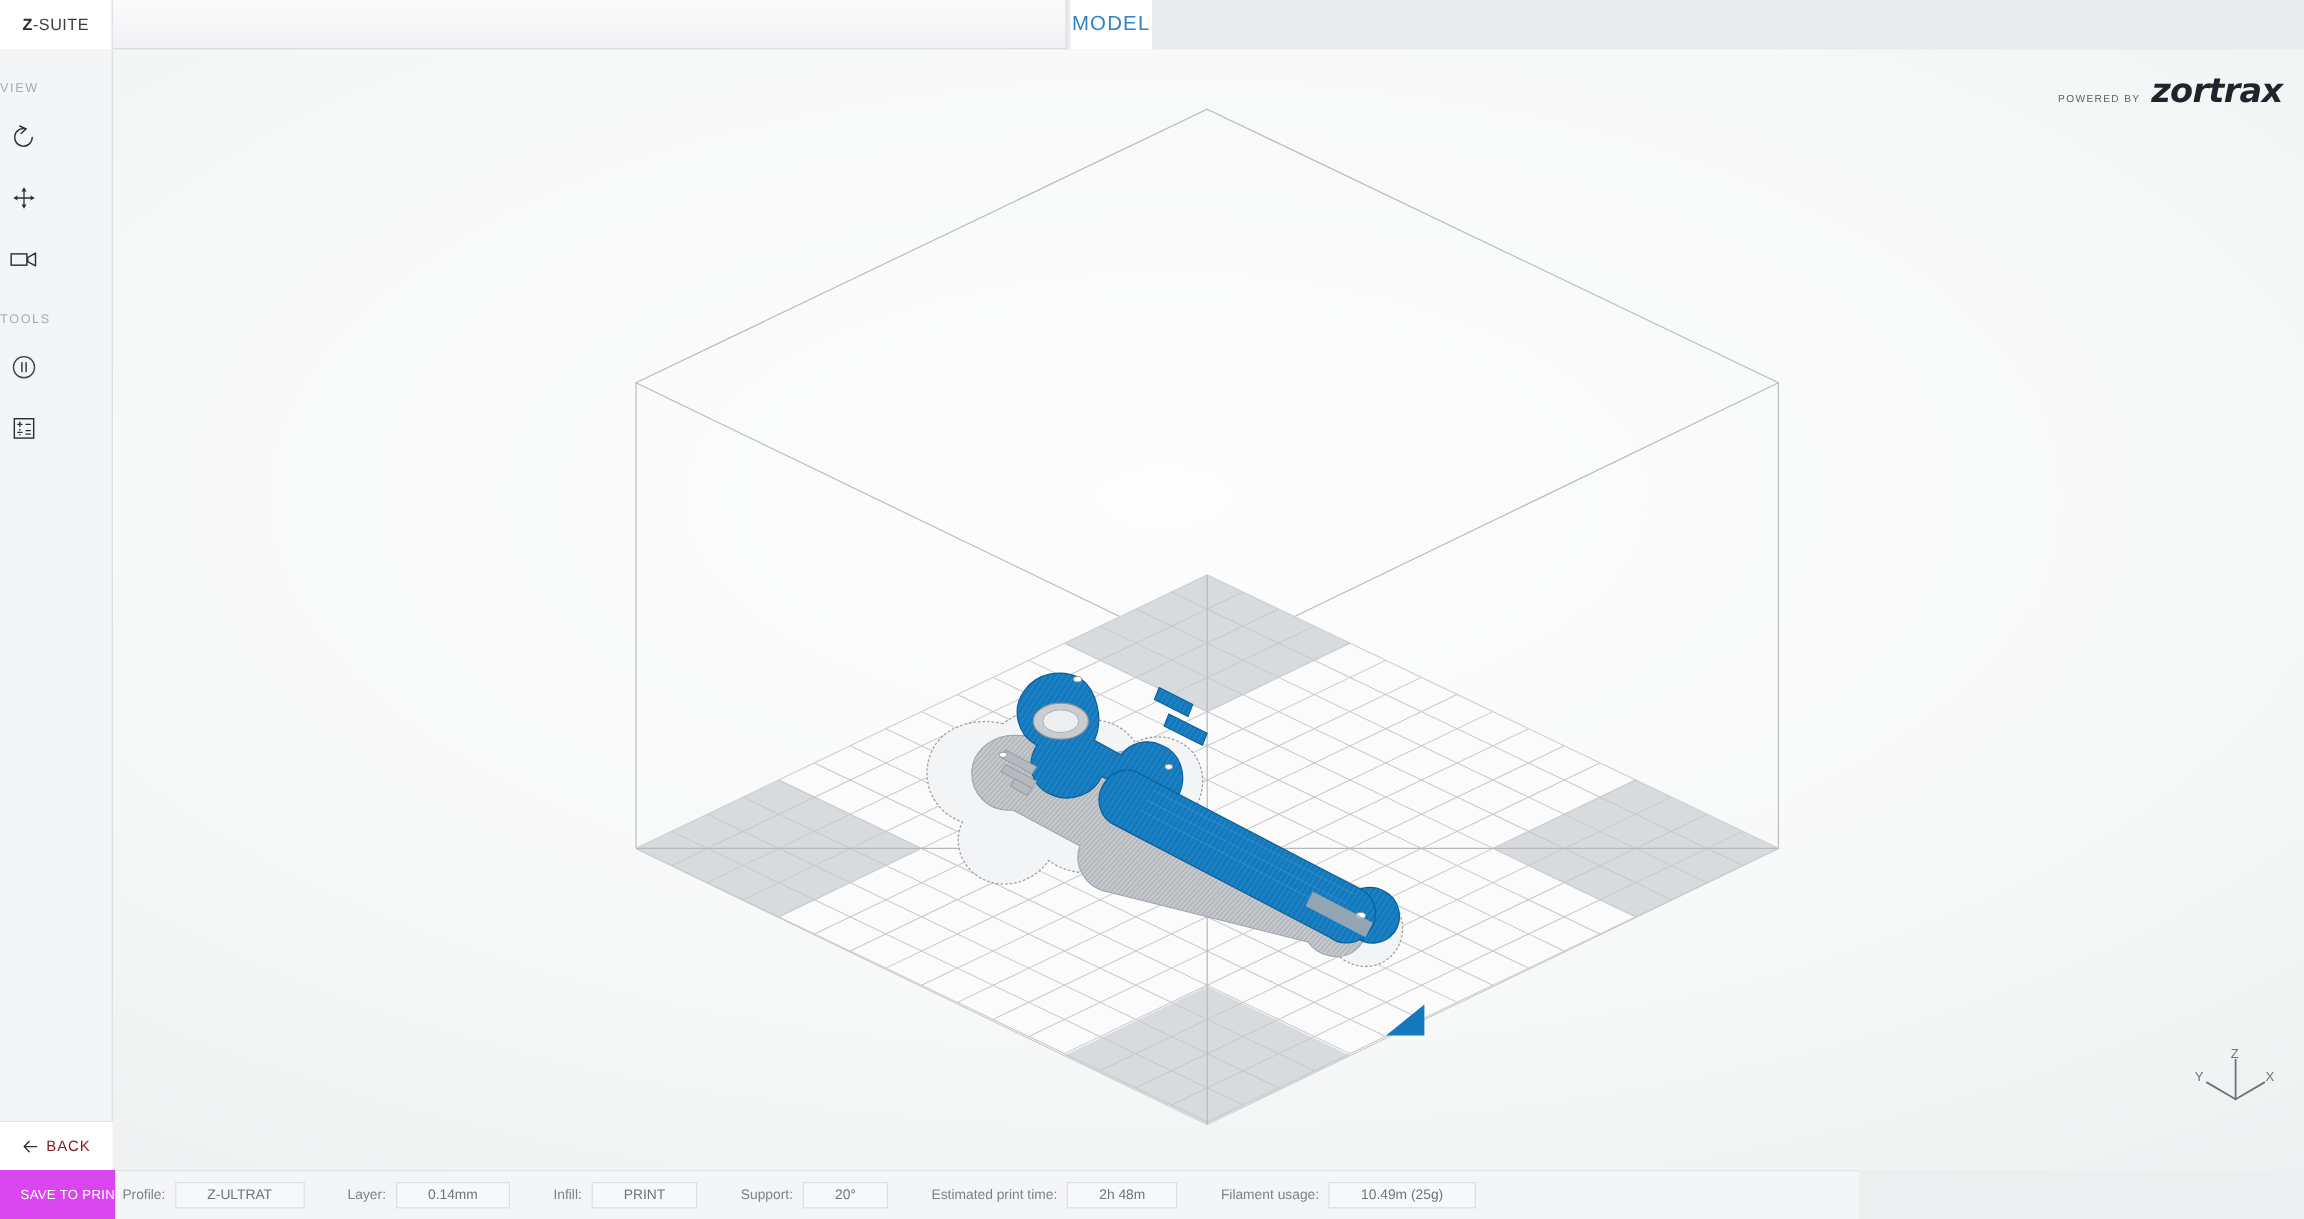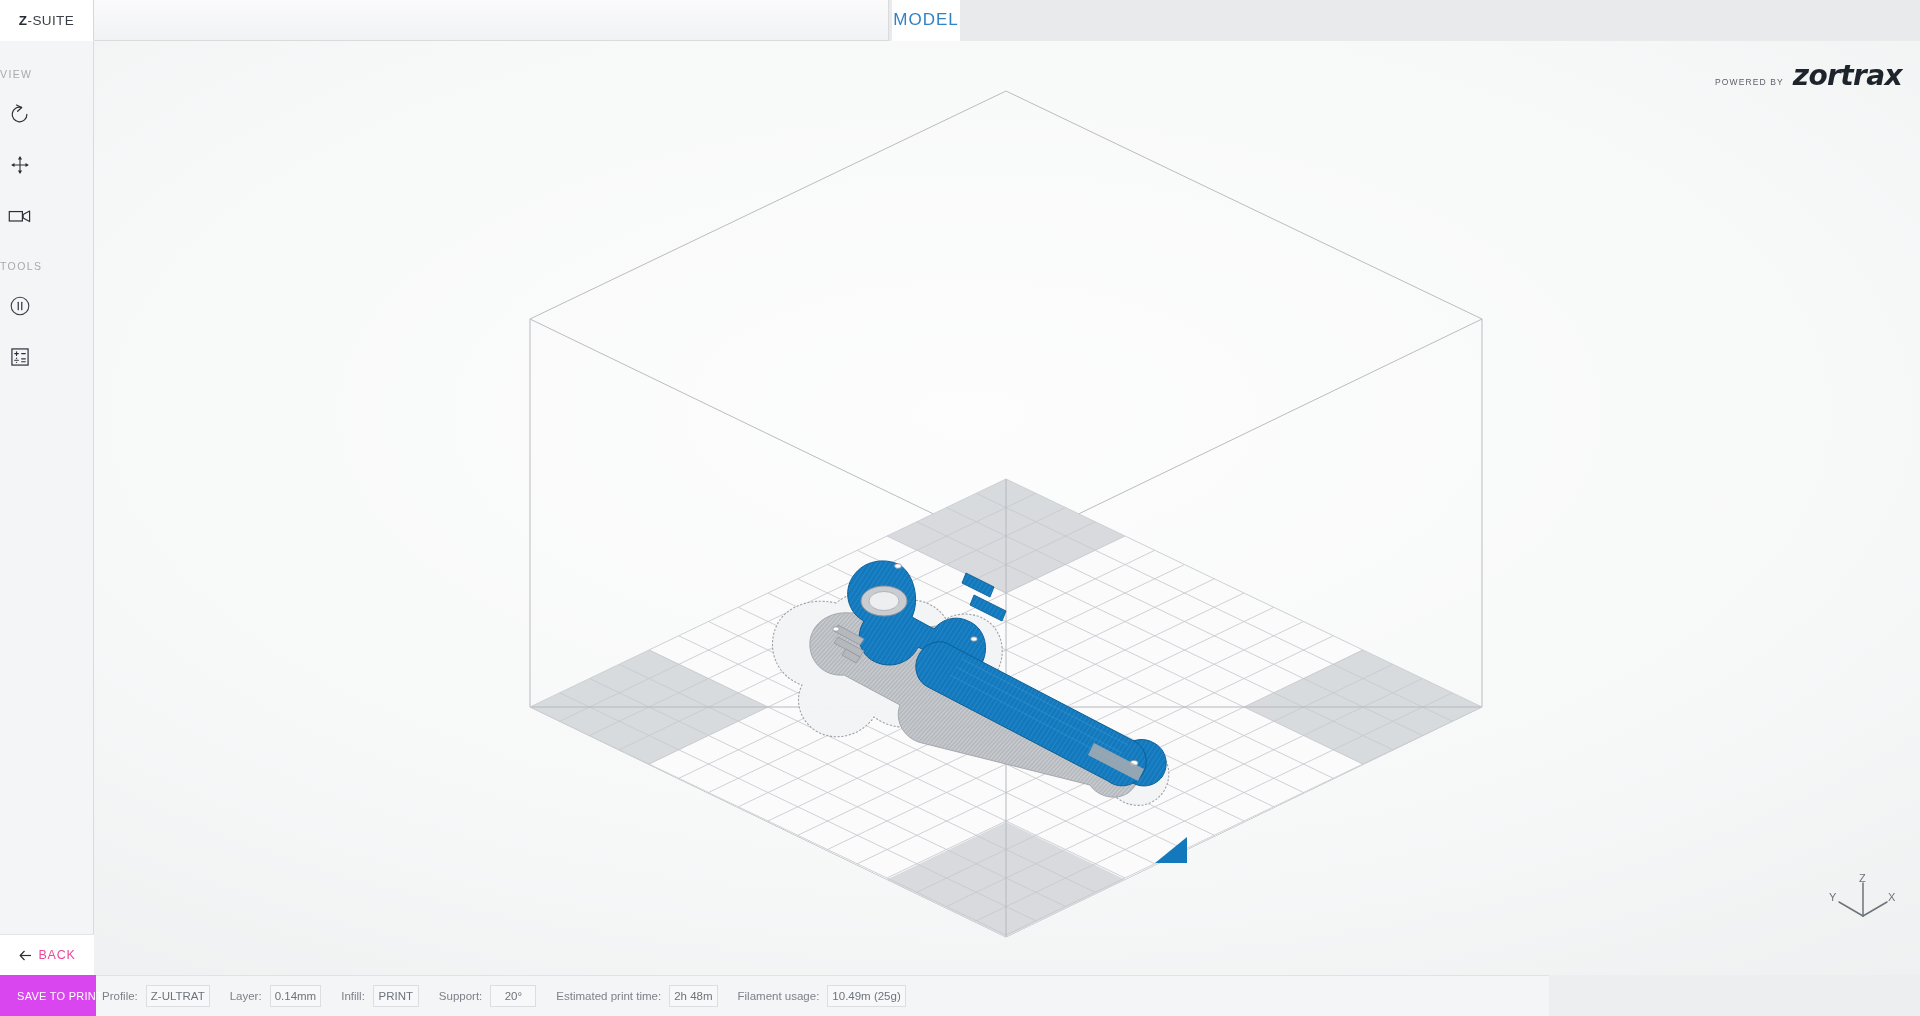--- a/index.html
+++ b/index.html
@@ -158,21 +158,21 @@
     width: 94px;
     height: 41px;
     background: #ffffff;
     border-top: 1px solid #e2e4e7;
     display: flex;
     align-items: center;
     justify-content: center;
     gap: 7px;
     font-size: 12.5px;
     letter-spacing: 0.7px;
-    color: #ec4899;
+    color: #7f1d1d;
     cursor: pointer;
     user-select: none;
   }
   .save-btn {
     width: 96px;
     height: 41px;
     background: #d946ef;
     color: #ffffff;
     display: flex;
     align-items: center;
@@ -233,39 +233,39 @@
     position: absolute;
     left: 94px;
     bottom: 0;
     width: 1455px;
     height: 41px;
     background: #f4f5f6;
     border-top: 1px solid #e0e2e5;
     display: flex;
     align-items: center;
     padding-left: 8px;
-    gap: 0;
+    gap: 16px;
     z-index: 20;
   }
   .stat-group {
     display: flex;
     align-items: center;
     gap: 8px;
     margin-right: 20px;
   }
   .stat-label {
     font-size: 11.5px;
     color: #7d8189;
     white-space: nowrap;
     user-select: none;
   }
   .stat-value {
     min-width: 46px;
     height: 22px;
-    padding: 0 4px;
+    padding: 0 26px;
     border: 1px solid #dcdee1;
     background: #f7f8f9;
     display: flex;
     align-items: center;
     justify-content: center;
     font-size: 11.5px;
     color: #6e737b;
     white-space: nowrap;
     cursor: pointer;
   }

